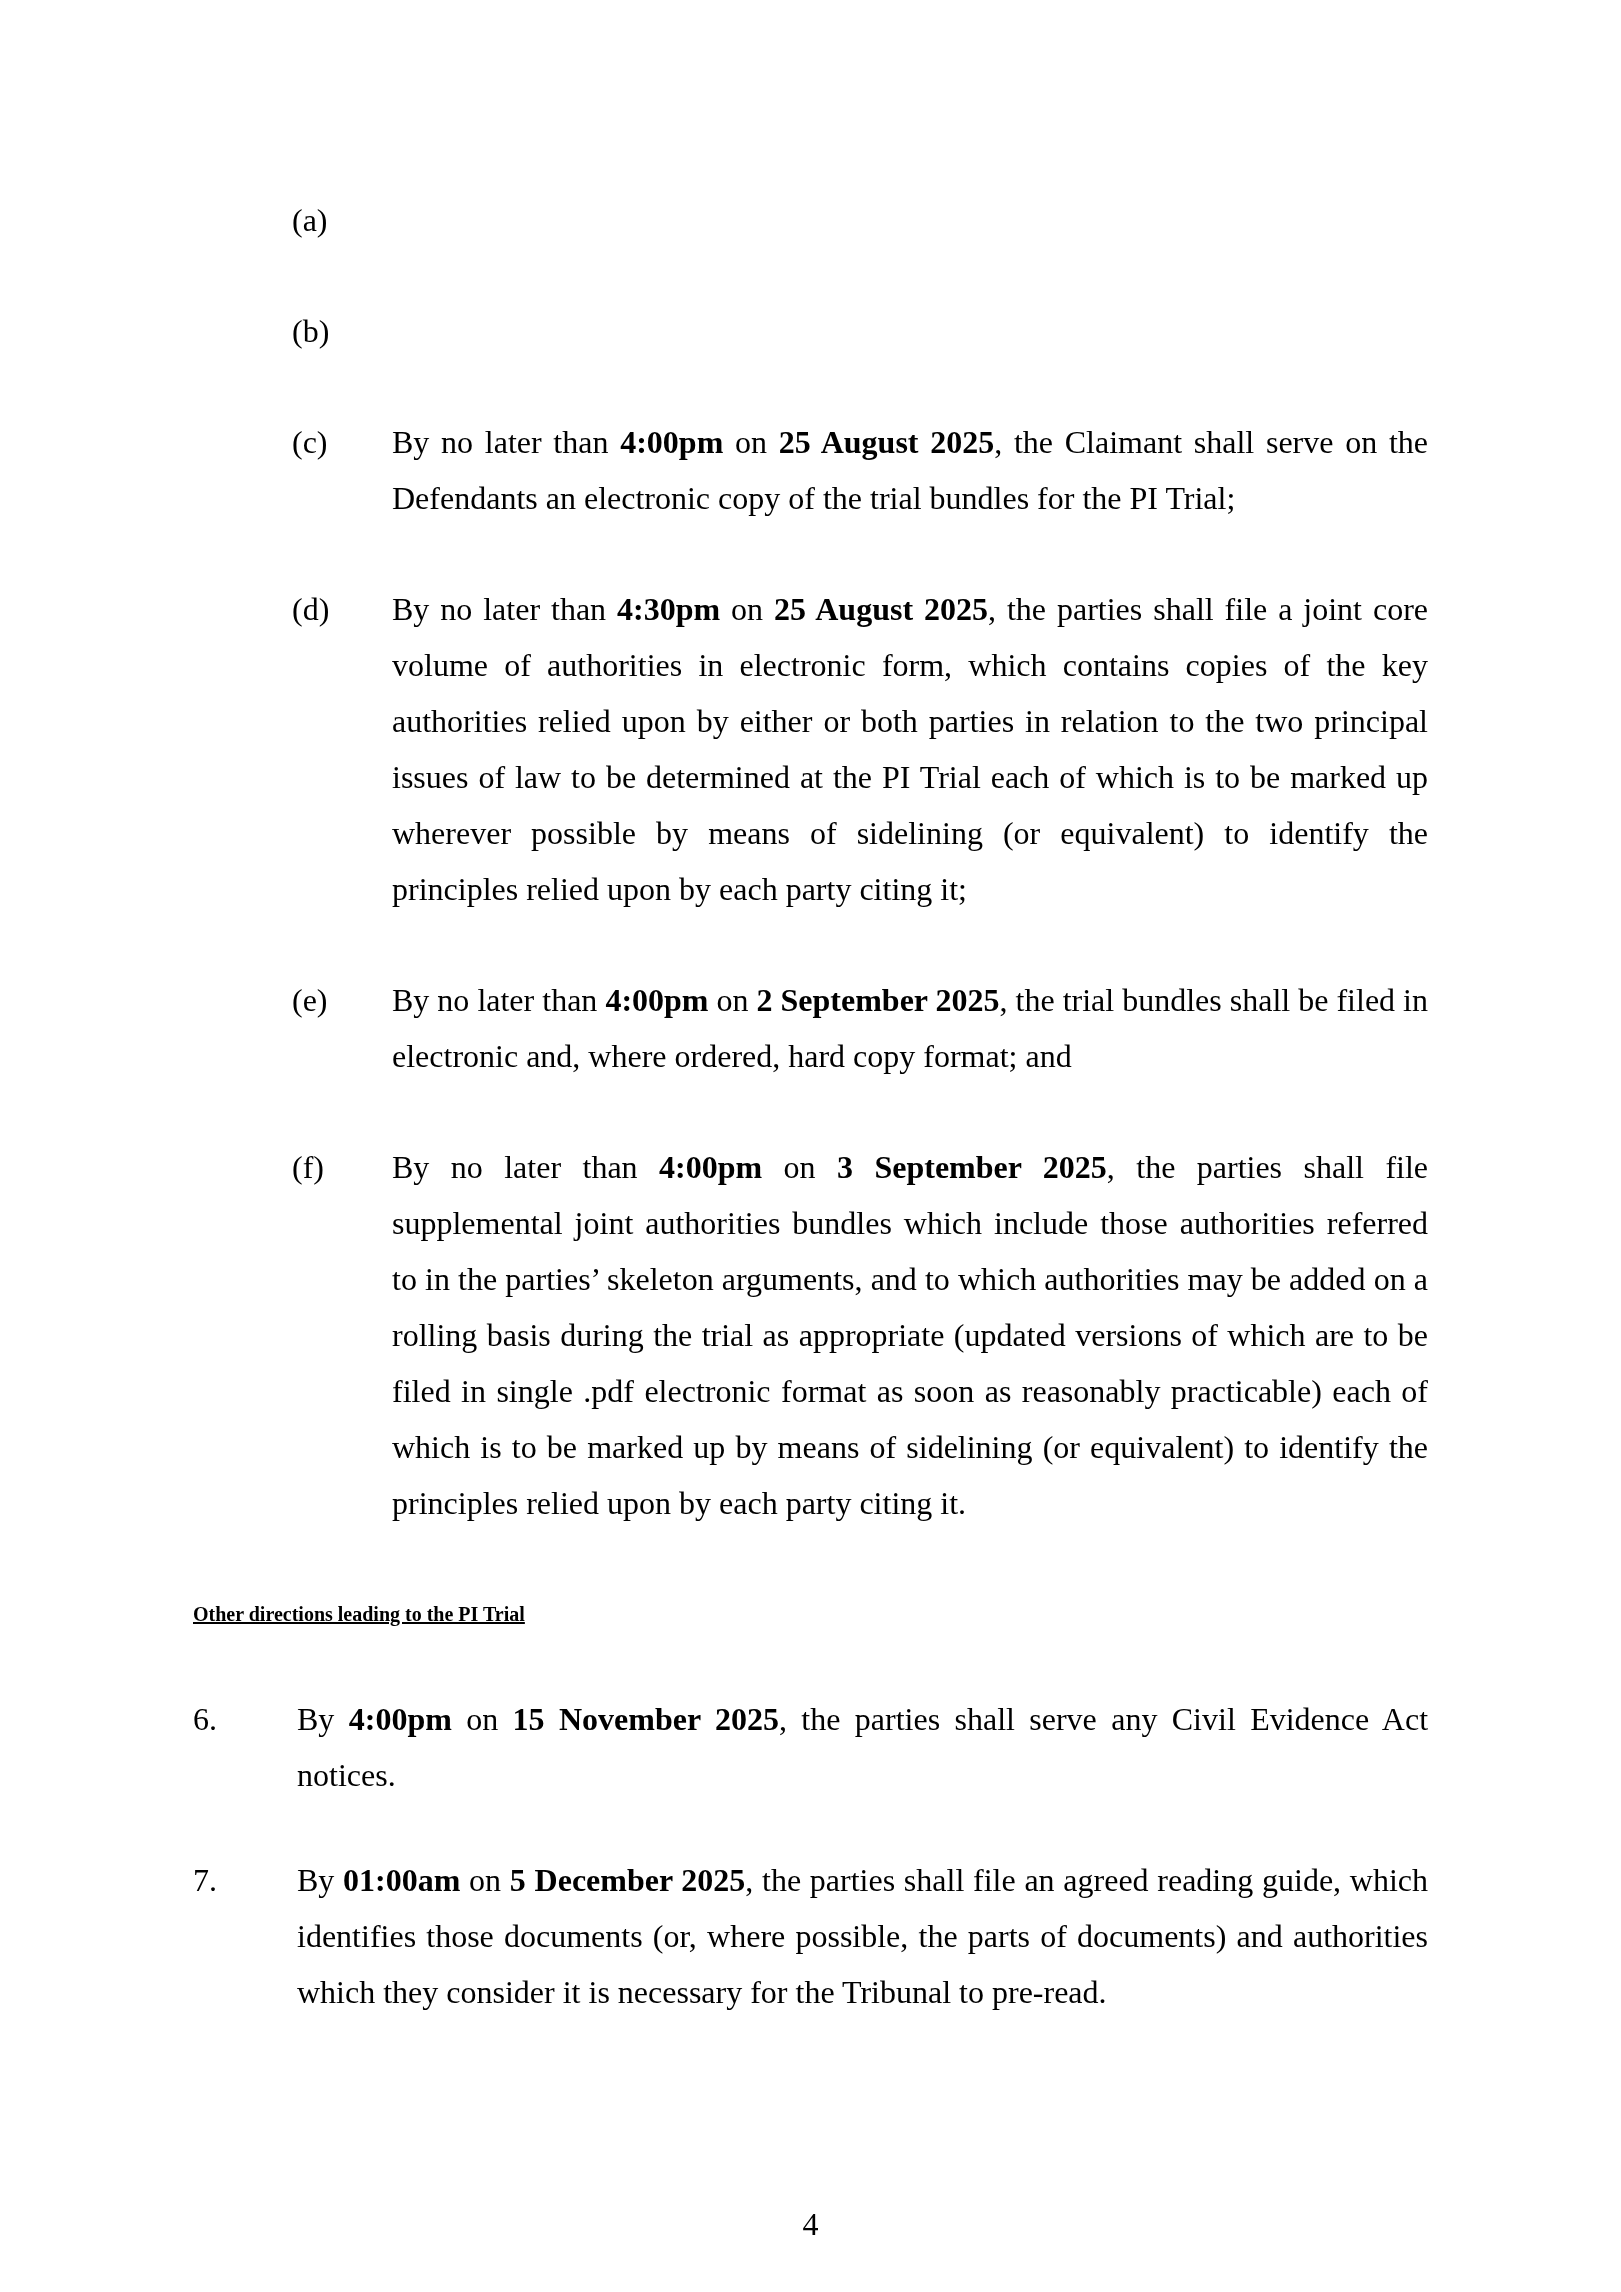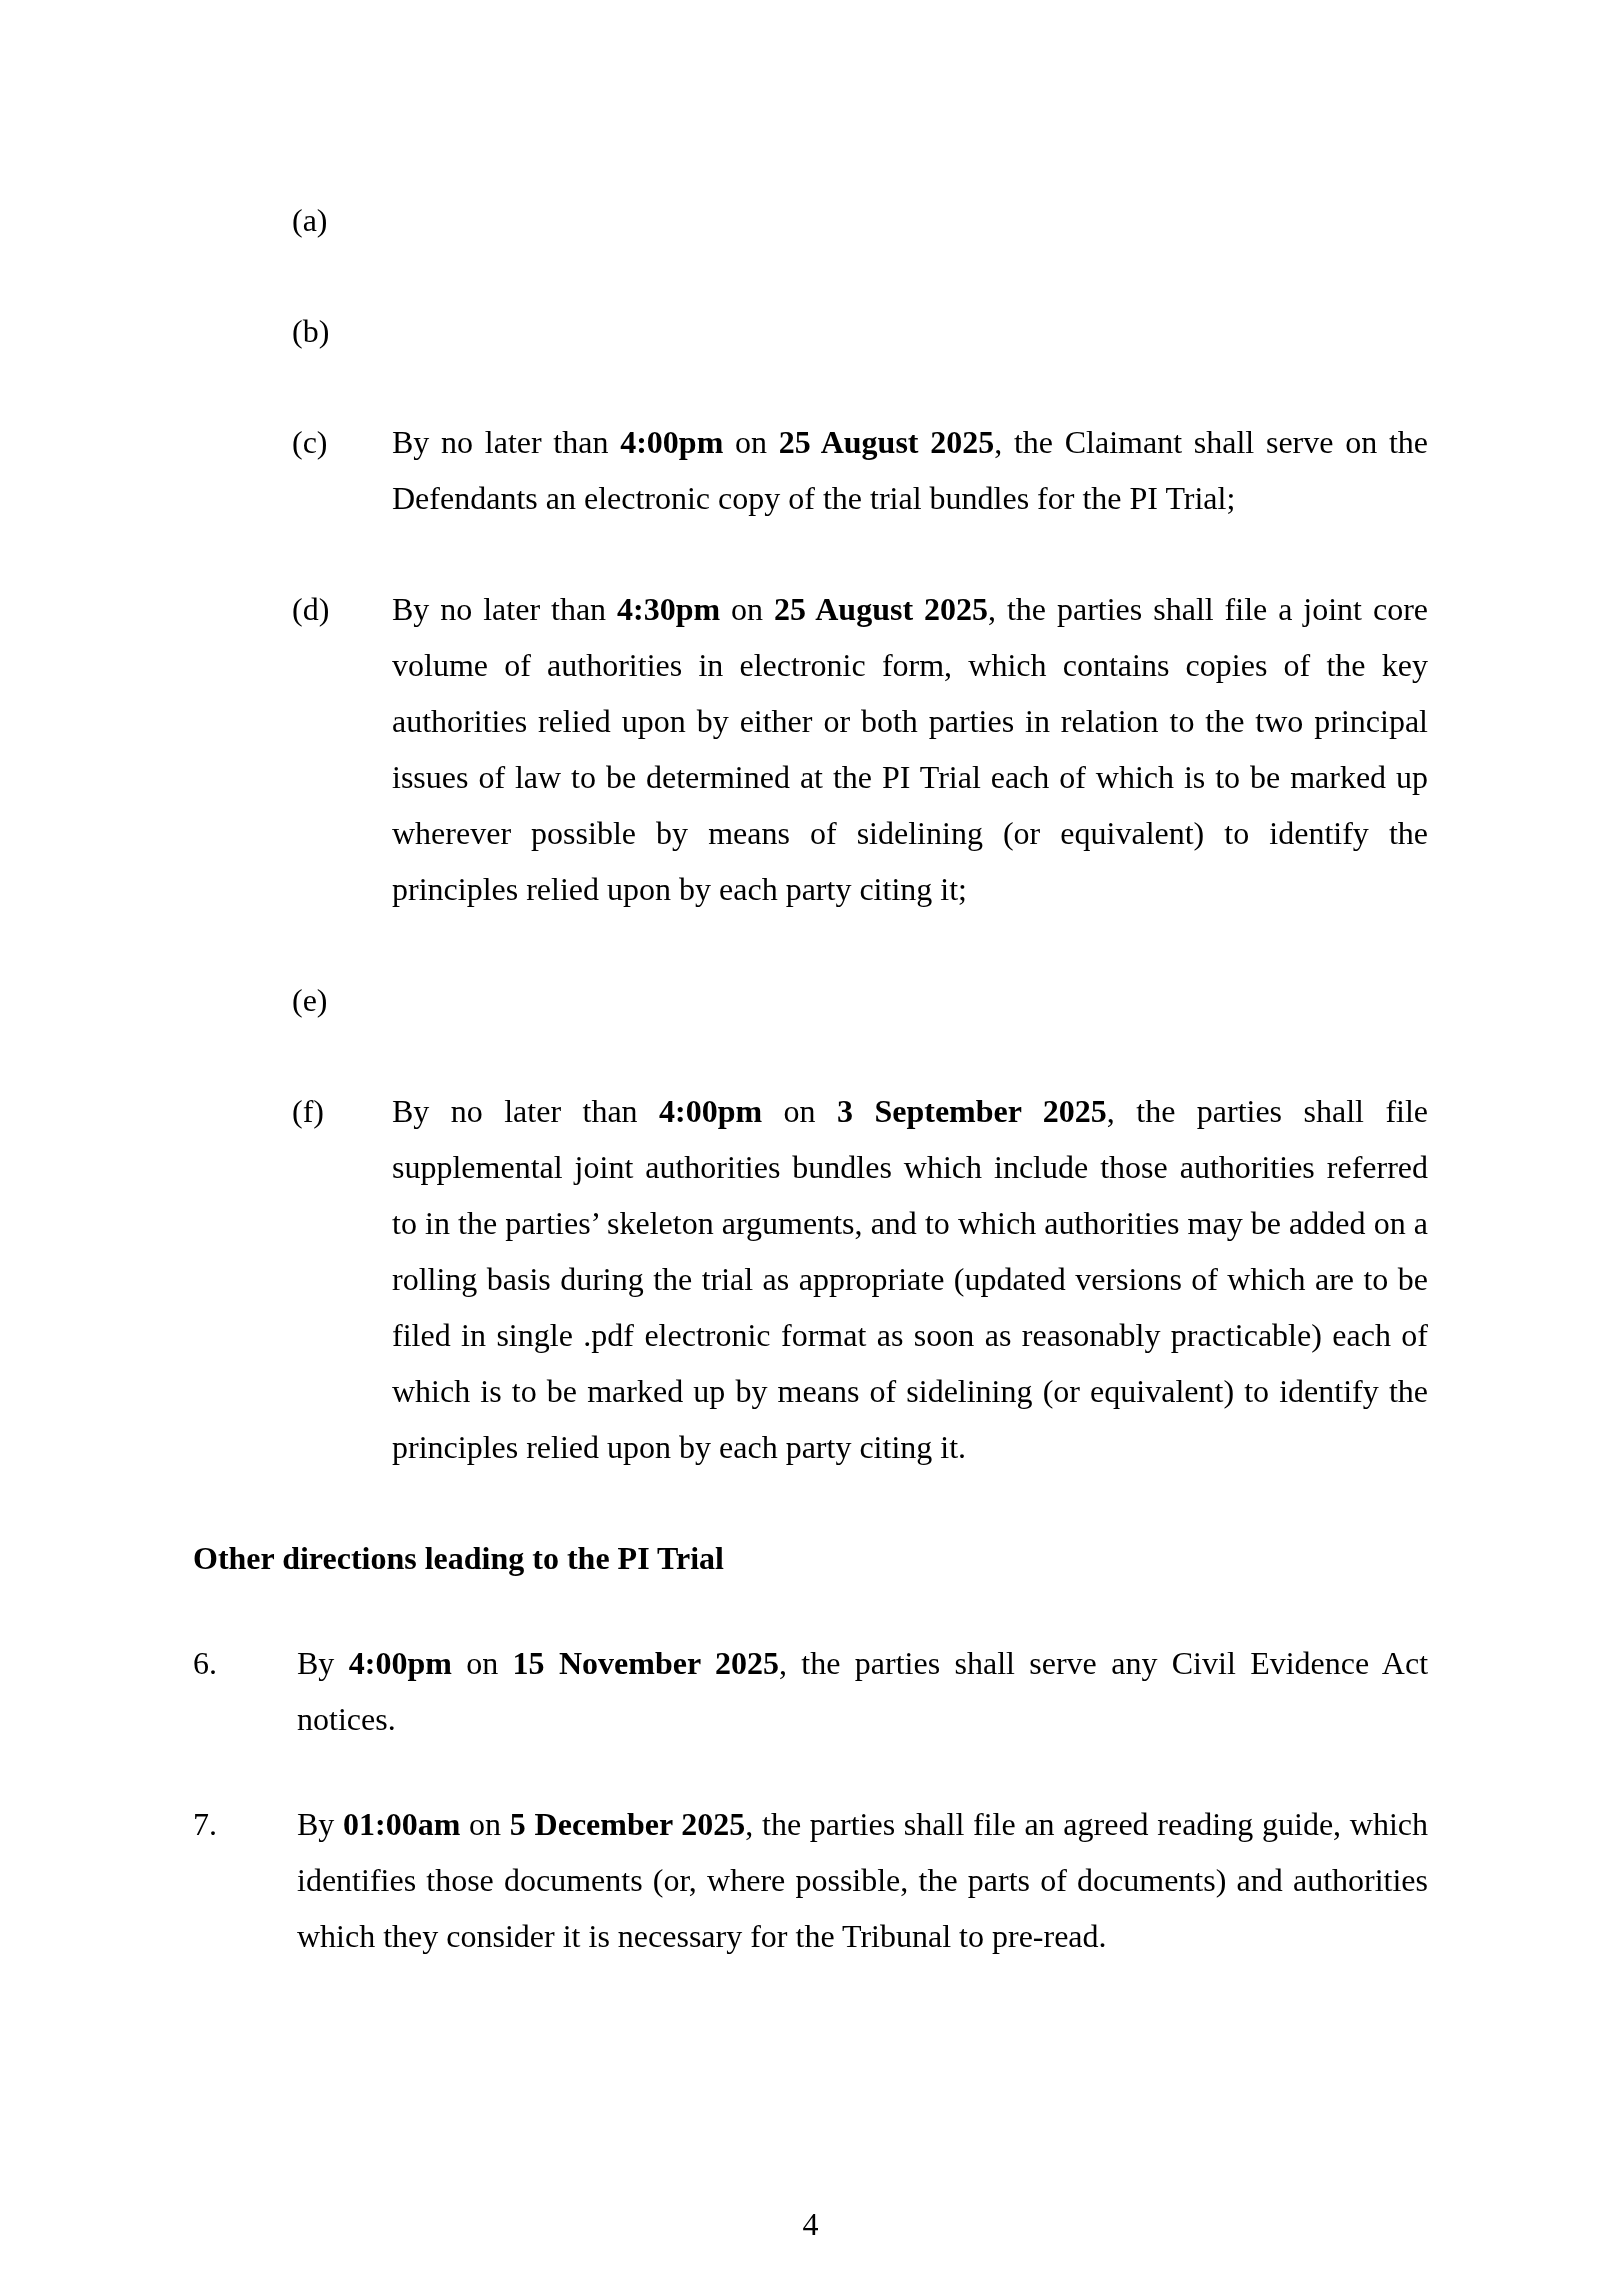--- a/index.html
+++ b/index.html
@@ -29,23 +29,24 @@
     box-sizing: border-box;
     padding-left: 99px;
   }
   .subpara .text {
     flex: 1 1 auto;
     text-align: justify;
     text-align-last: left;
   }
   .heading {
     font-weight: bold;
-    font-size: 32px;
+    font-size: 20px;
     line-height: 56px;
     margin: 42px 0 49px 0;
+    text-decoration: underline;
   }
   .numpara {
     display: flex;
     margin: 0 0 49px 0;
   }
   .numpara .label {
     flex: 0 0 104px;
   }
   .numpara .text {
     flex: 1 1 auto;
@@ -76,20 +77,21 @@
       <div class="subpara">
         <span class="label">(c)</span>
         <div class="text"><span>By no later than </span><b>4:00pm</b><span> on </span><b>25 August 2025</b><span>, the Claimant shall serve on the Defendants an electronic copy of the trial bundles for the PI Trial;</span></div>
       </div>
       <div class="subpara">
         <span class="label">(d)</span>
         <div class="text"><span>By no later than </span><b>4:30pm</b><span> on </span><b>25 August 2025</b><span>, the parties shall file a joint core volume of authorities in electronic form, which contains copies of the key authorities relied upon by either or both parties in relation to the two principal issues of law to be determined at the PI Trial each of which is to be marked up wherever possible by means of sidelining (or equivalent) to identify the principles relied upon by each party citing it;</span></div>
       </div>
       <div class="subpara">
         <span class="label">(e)</span>
+        <div class="text"><span>By no later than </span><b>4:00pm</b><span> on </span><b>2 September 2025</b><span>, the trial bundles shall be filed in electronic and, where ordered, hard copy format; and</span></div>
       </div>
       <div class="subpara">
         <span class="label">(f)</span>
         <div class="text"><span>By no later than </span><b>4:00pm</b><span> on </span><b>3 September 2025</b><span>, the parties shall file supplemental joint authorities bundles which include those authorities referred to in the parties’ skeleton arguments, and to which authorities may be added on a rolling basis during the trial as appropriate (updated versions of which are to be filed in single .pdf electronic format as soon as reasonably practicable) each of which is to be marked up by means of sidelining (or equivalent) to identify the principles relied upon by each party citing it.</span></div>
       </div>
     </section>
 
   <h2 class="heading">Other directions leading to the PI Trial</h2>
 
   <section id="numpara-list">

